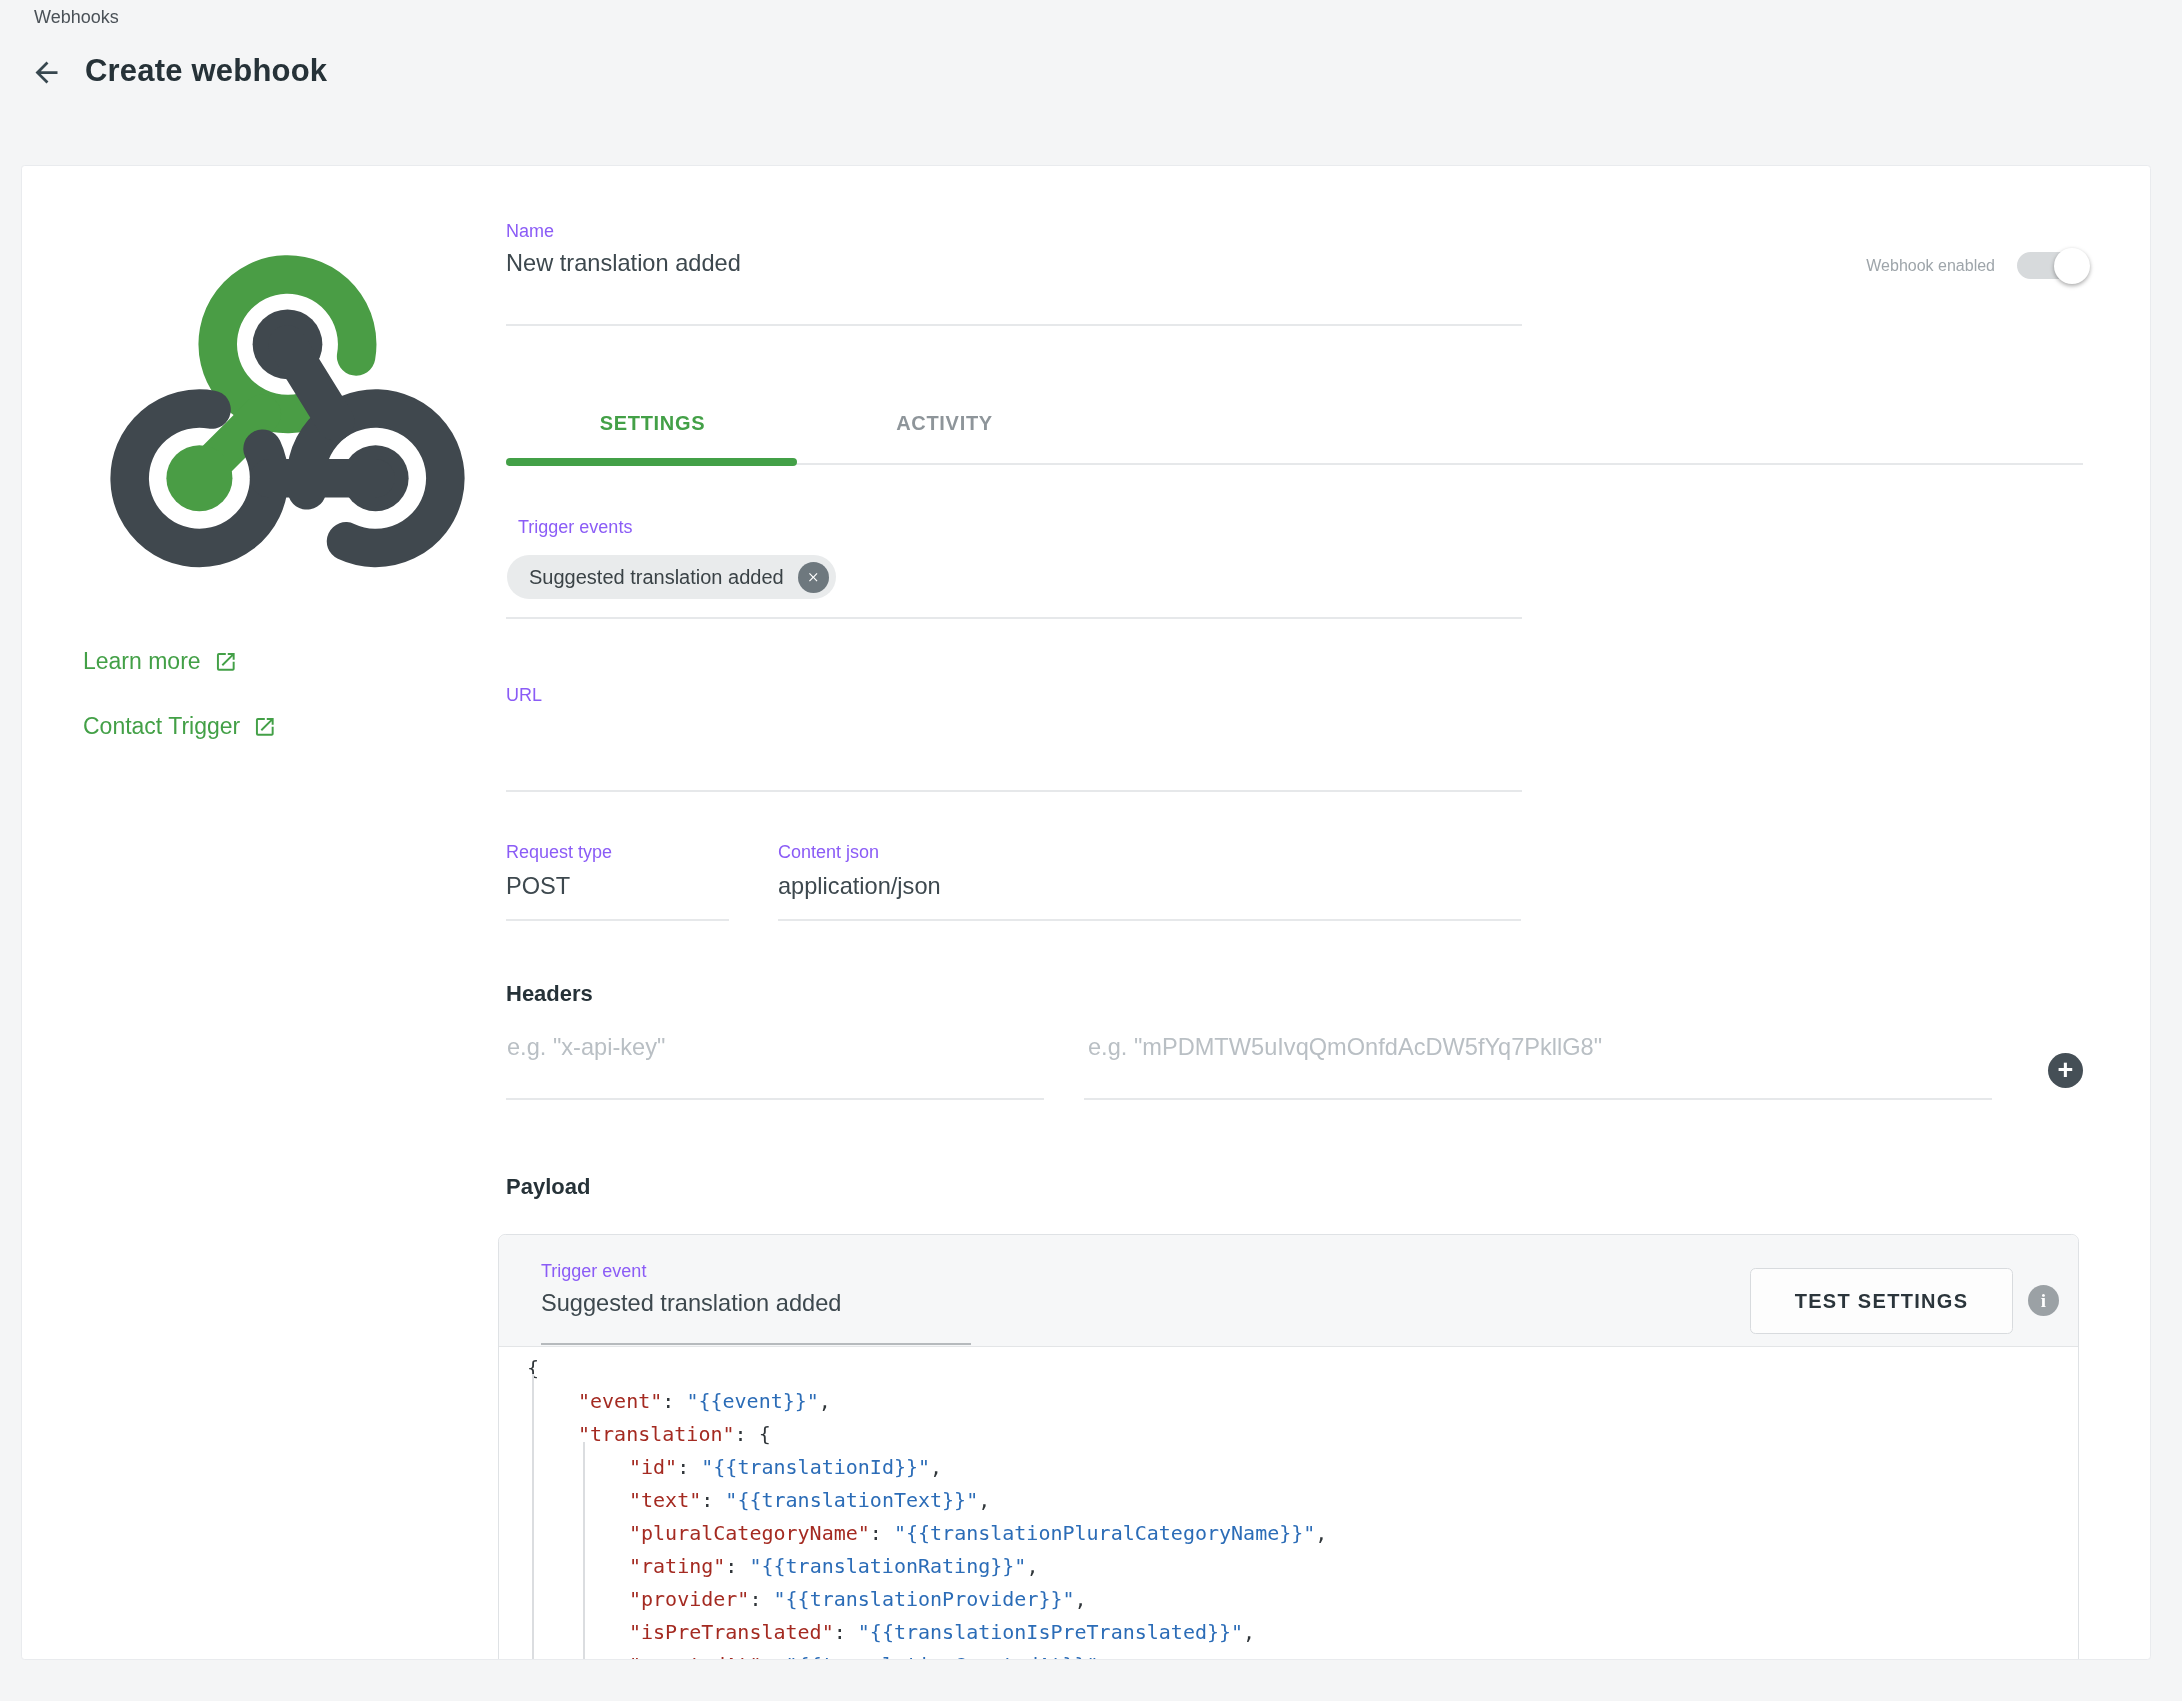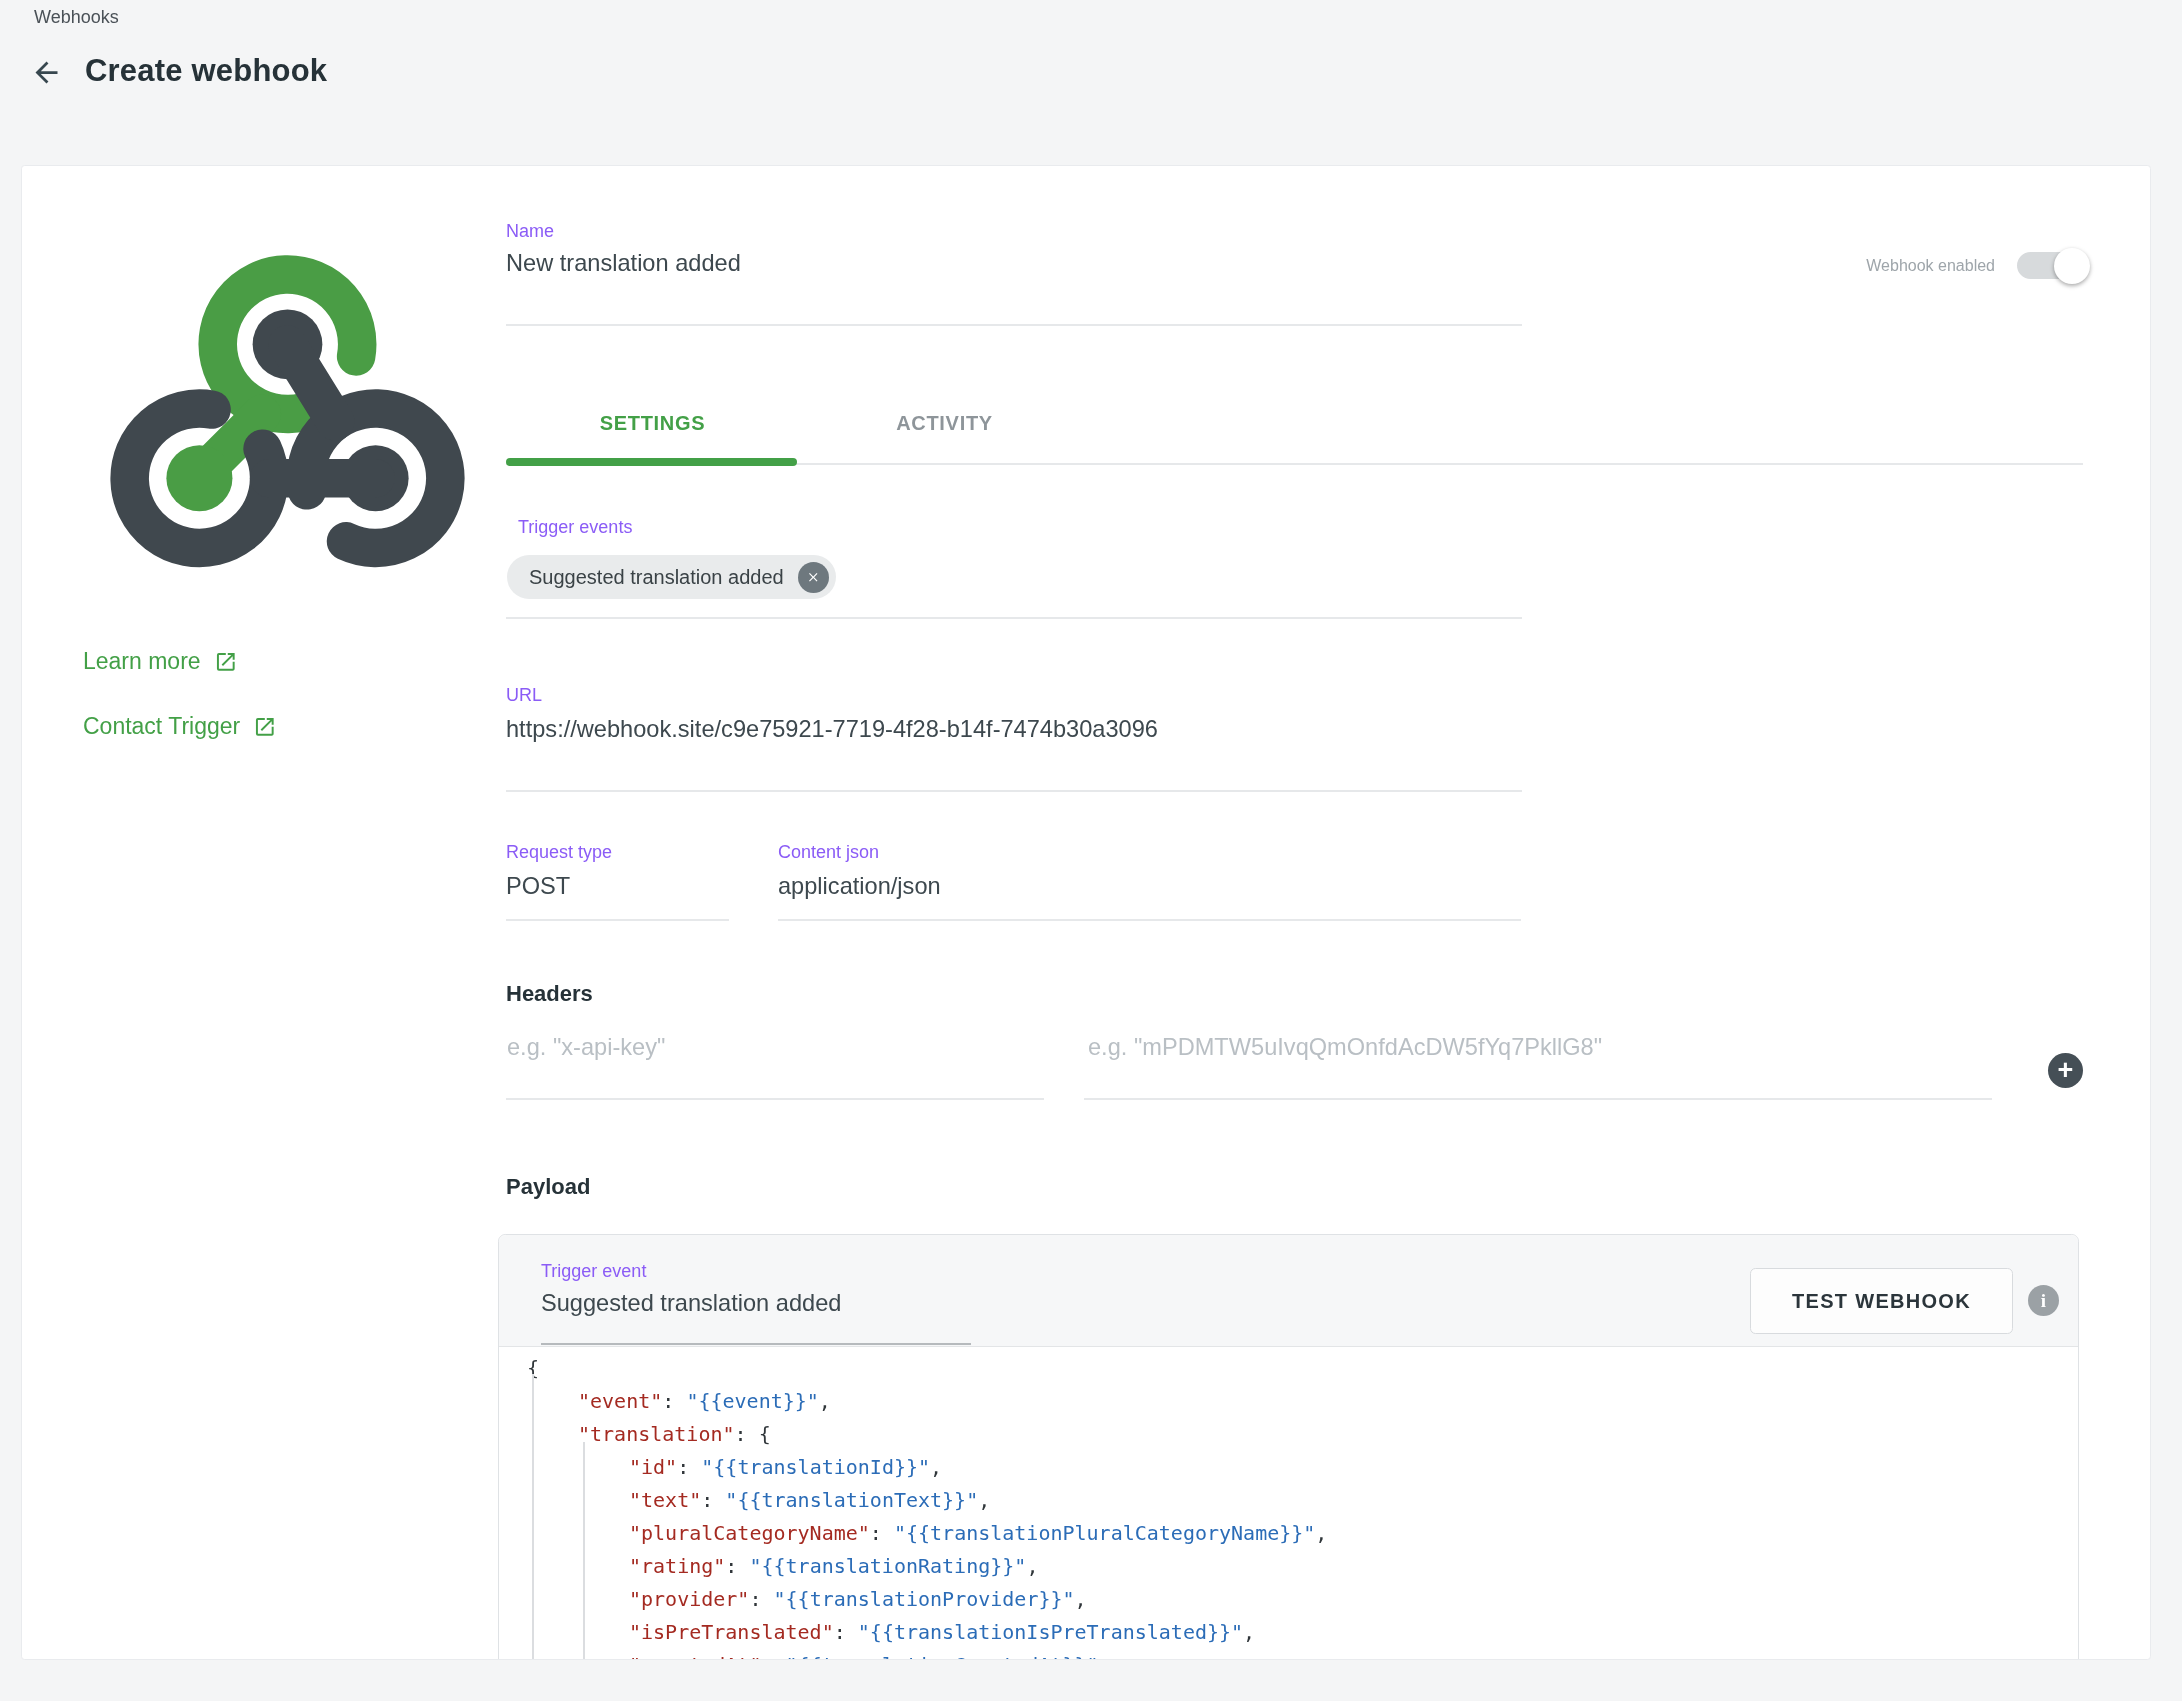--- a/index.html
+++ b/index.html
@@ -178,21 +178,20 @@
     <span class="chip-x">
       <svg width="14.5" height="14.5" viewBox="0 0 24 24">
         <path fill="#fff" d="M19 6.41 17.59 5 12 10.59 6.41 5 5 6.41 10.59 12 5 17.59 6.41 19 12 13.41 17.59 19 19 17.59 13.41 12z"></path>
       </svg>
     </span>
   </div>
   <div class="abs caret" style="left:1475px; top:410px;"></div>
   <div class="abs uline" style="left:484px; top:451px; width:1016px;"></div>
 
   <div class="abs lbl" style="left:484px; top:519px;">URL</div>
-  <input class="abs txt-input val" style="left: 484px; top: 550px; width: 1000px;" value="https://webhook.site/c9e75921-7719-4f28-b14f-7474b30a3096">
   <div class="abs uline" style="left:484px; top:624px; width:1016px;"></div>
 
   <div class="abs lbl" style="left:484px; top:676px;">Request type</div>
   <div class="abs val" style="left:484px; top:707px;">POST</div>
   <div class="abs caret" style="left:676px; top:718px;"></div>
   <div class="abs uline" style="left:484px; top:753px; width:223px;"></div>
 
   <div class="abs lbl" style="left:756px; top:676px;">Content json</div>
   <div class="abs val" style="left:756px; top:707px;">application/json</div>
   <div class="abs caret" style="left:1466px; top:718px;"></div>
@@ -208,21 +207,21 @@
   </div>
 
   <div class="abs section-h" style="left:484px; top:1008px;">Payload</div>
 
   <div class="abs panel">
     <div class="panel-head">
       <div class="lbl" style="position:absolute; left:42px; top:25.5px;">Trigger event</div>
       <div class="val" style="position:absolute; left:42px; top:55px;">Suggested translation added</div>
       <div class="caret" style="position:absolute; left:445px; top:71px; border-left-width:9px; border-right-width:9px; border-top-width:11px;"></div>
       <div class="panel-uline"></div>
-      <button class="test-btn">TEST WEBHOOK</button>
+      <button class="test-btn">TEST SETTINGS</button>
       <div class="info-dot">i</div>
     </div>
     <div class="code">
       <div class="guide guide1"></div>
       <div class="guide guide2"></div>
       <div id="code-lines">
           <div class="code-line ind0"><span class="tok-pun">{</span></div>
           <div class="code-line ind1"><span class="tok-key">"event"</span><span class="tok-pun">: </span><span class="tok-str">"{{event}}"</span><span class="tok-pun">,</span></div>
           <div class="code-line ind1"><span class="tok-key">"translation"</span><span class="tok-pun">: {</span></div>
           <div class="code-line ind2"><span class="tok-key">"id"</span><span class="tok-pun">: </span><span class="tok-str">"{{translationId}}"</span><span class="tok-pun">,</span></div>

